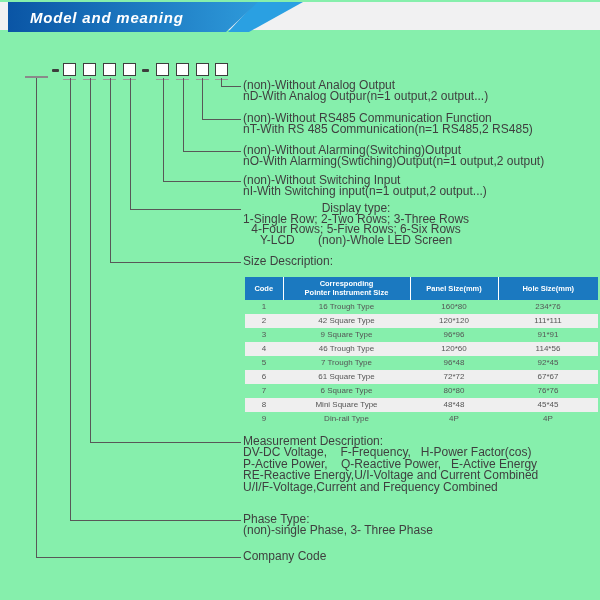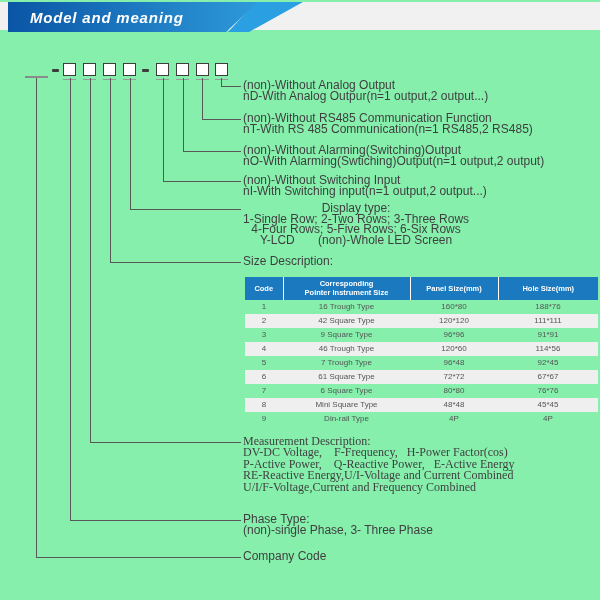--- a/index.html
+++ b/index.html
@@ -119,21 +119,21 @@
 Pointer Instrument Size</th>
         <th>Panel Size(mm)</th>
         <th>Hole Size(mm)</th>
       </tr>
     </thead>
     <tbody>
       <tr>
         <td>1</td>
         <td>16 Trough Type</td>
         <td>160*80</td>
-        <td>188*76</td>
+        <td>234*76</td>
       </tr>
       <tr>
         <td>2</td>
         <td>42 Square Type</td>
         <td>120*120</td>
         <td>111*111</td>
       </tr>
       <tr>
         <td>3</td>
         <td>9 Square Type</td>
@@ -172,21 +172,21 @@
       </tr>
       <tr>
         <td>9</td>
         <td>Din-rail Type</td>
         <td>4P</td>
         <td>4P</td>
       </tr>
     </tbody>
   </table>
 
-  <div class="lbl meas" style="top:436px;font-family:Liberation Serif, serif;">
+  <div class="lbl meas" style="top:436px;">
     <div class="ln">Measurement Description:</div>
     <div class="ln">DV-DC Voltage,    F-Frequency,   H-Power Factor(cos)</div>
     <div class="ln">P-Active Power,    Q-Reactive Power,   E-Active Energy</div>
     <div class="ln">RE-Reactive Energy,U/I-Voltage and Current Combined</div>
     <div class="ln">U/I/F-Voltage,Current and Frequency Combined</div>
   </div>
 
   <div class="lbl" style="top:514px;">
     <div class="ln">Phase Type:</div>
     <div class="ln">(non)-single Phase, 3- Three Phase</div>

